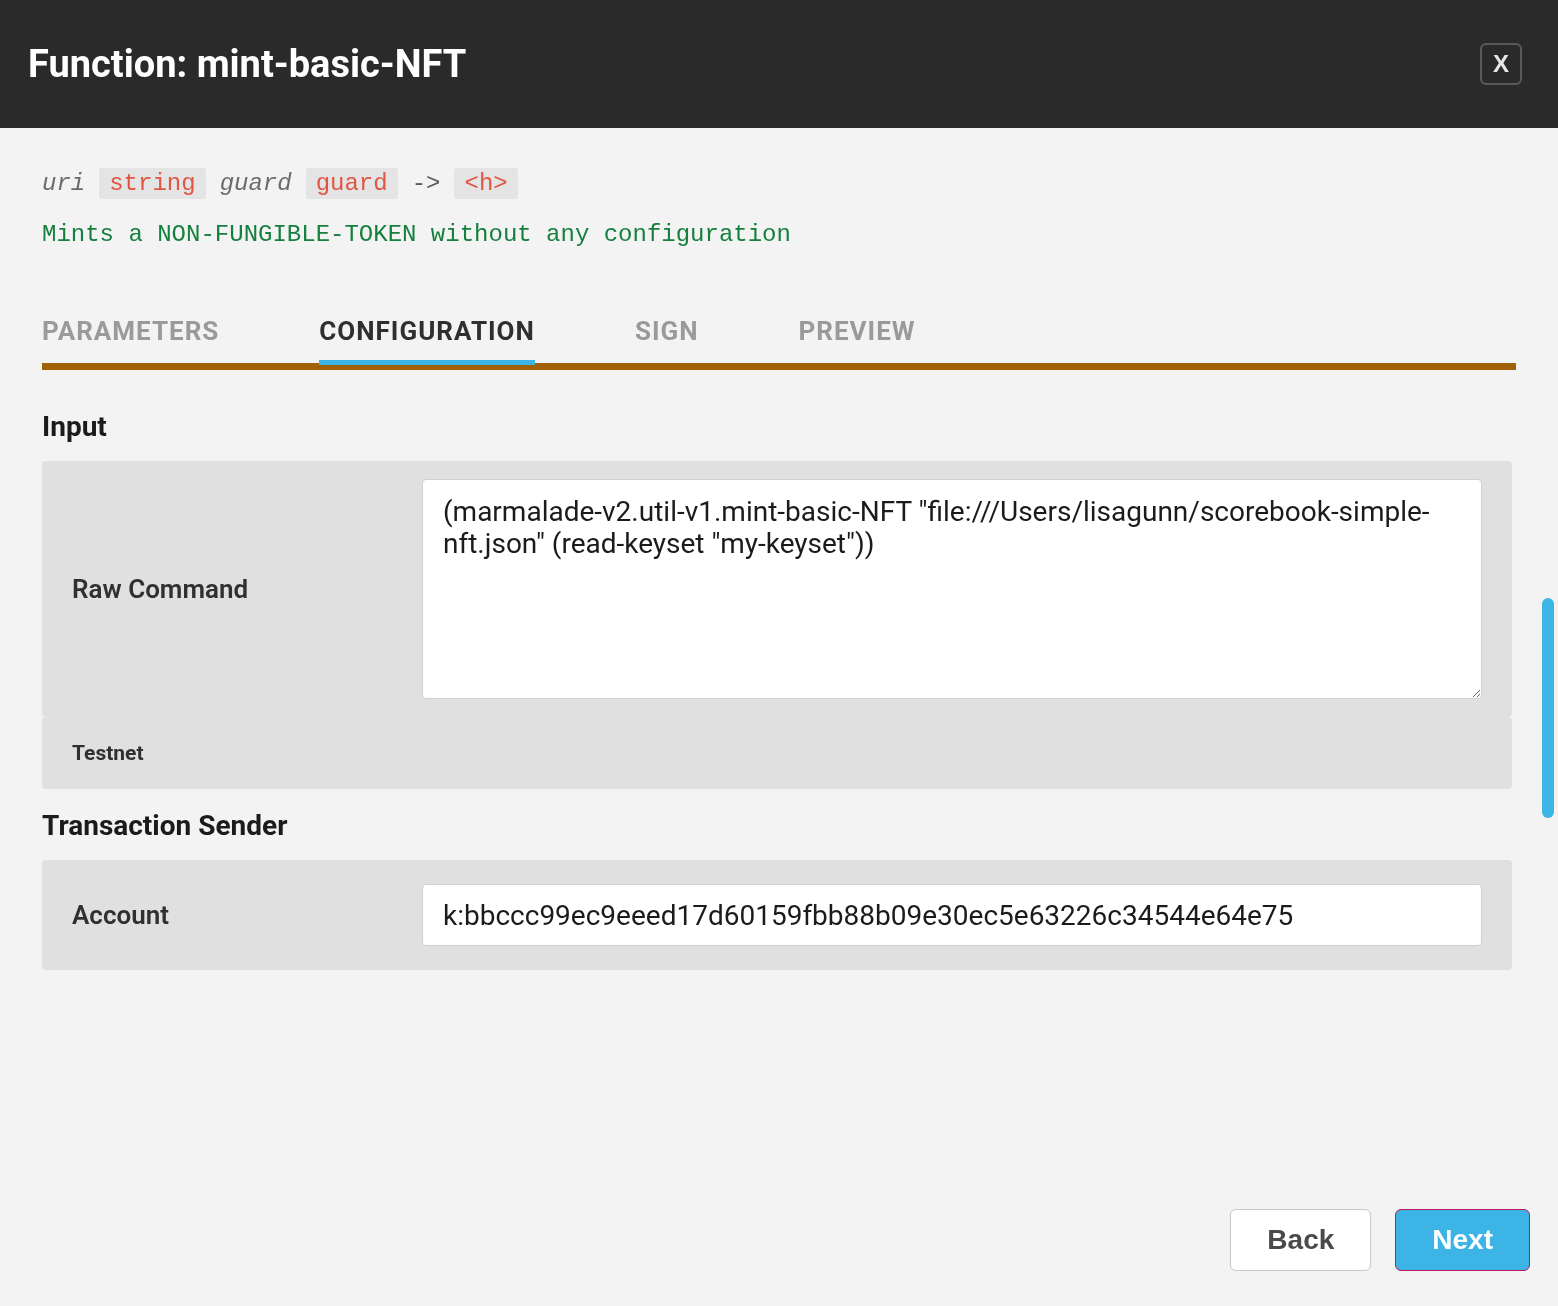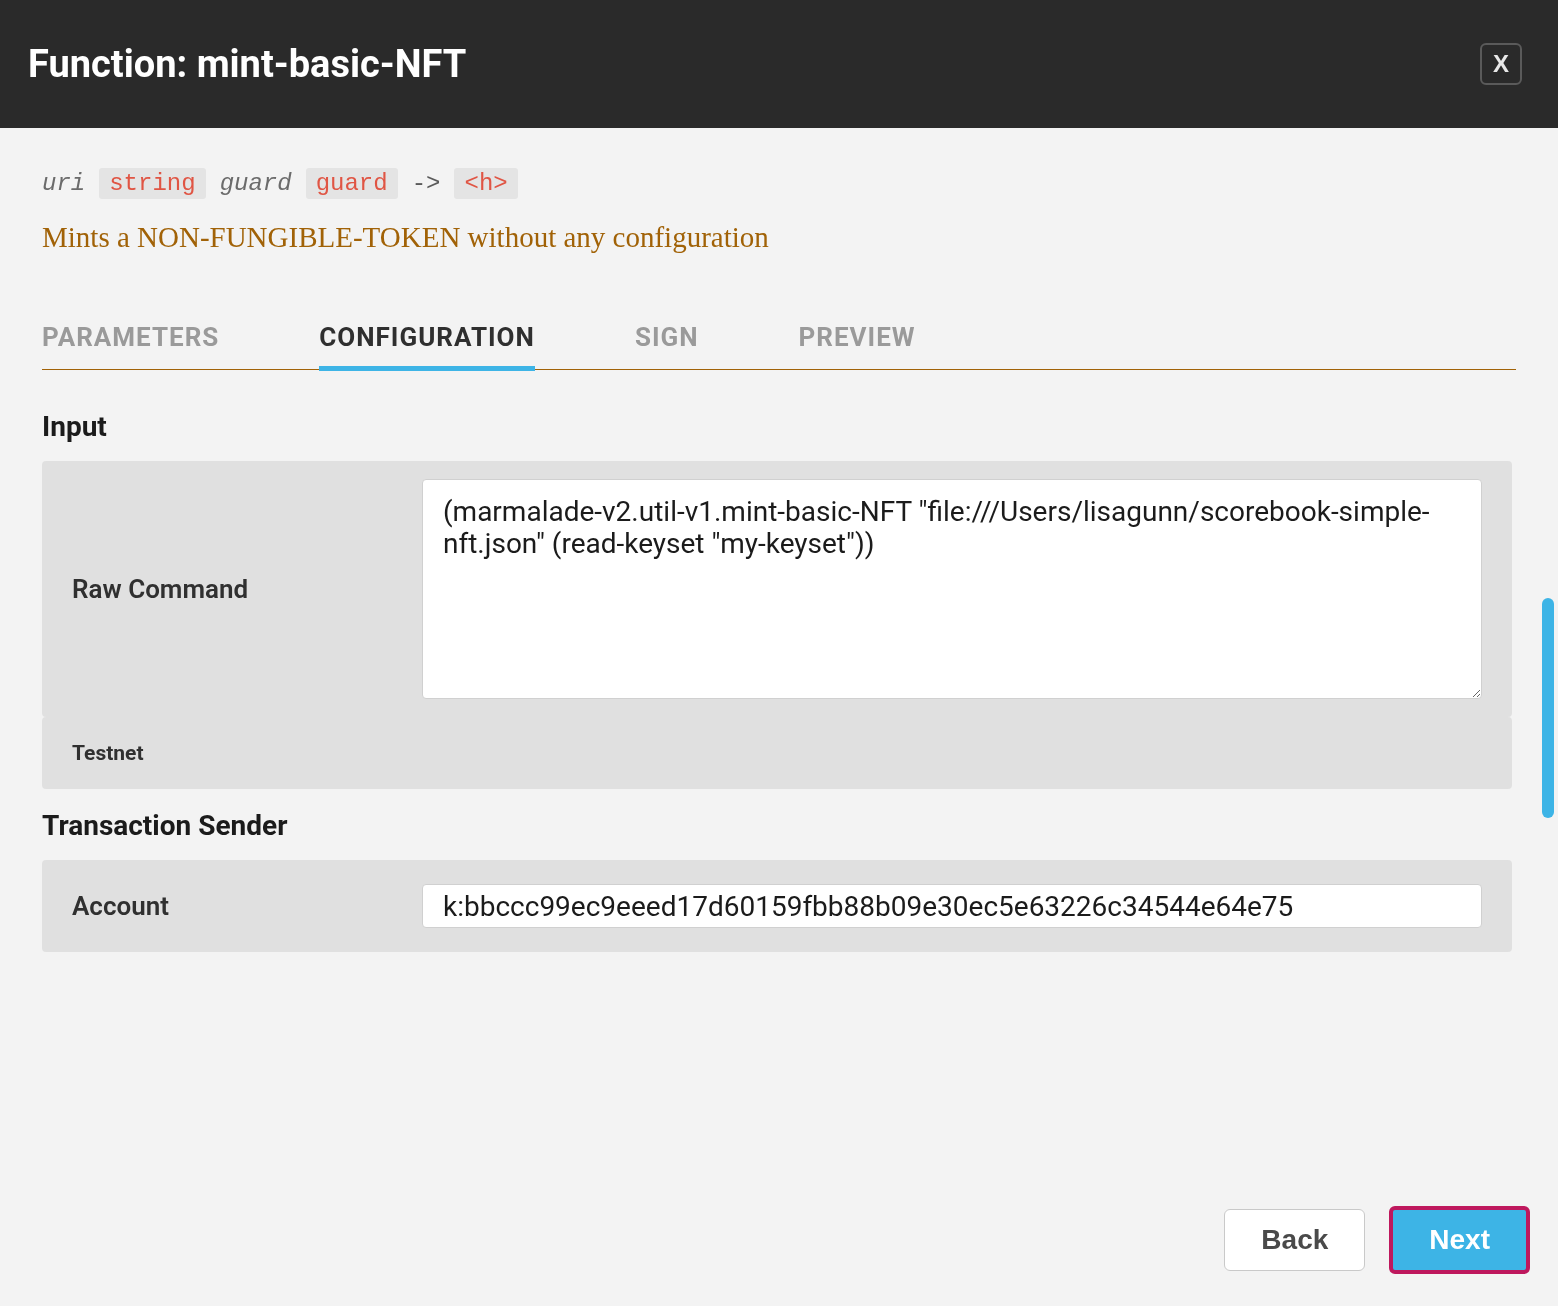--- a/index.html
+++ b/index.html
@@ -73,29 +73,29 @@
   .sig-arrow {
     color: #5a5a5a;
   }
   .sig-return {
     background: #e4e4e4;
     color: #e05544;
     padding: 2px 10px;
     border-radius: 3px;
   }
   .description {
-    font-family: Liberation Serif, serif;
-    font-size: 29px;
-    color: #a16207;
+    font-family: Liberation Mono, monospace;
+    font-size: 24px;
+    color: #15803d;
     margin-bottom: 56px;
   }
   .tabs {
     display: flex;
     gap: 100px;
-    border-bottom: 1px solid #a16207;
+    border-bottom: 7px solid #a16207;
     margin-bottom: 20px;
   }
   .tab {
     font-size: 26px;
     font-weight: 700;
     letter-spacing: 1px;
     color: #9a9a9a;
     padding: 12px 0 14px 0;
     cursor: pointer;
     border-bottom: 5px solid transparent;
@@ -144,21 +144,21 @@
     padding: 16px 20px;
     font-size: 28px;
     line-height: 1.15;
     font-family: inherit;
     resize: both;
     overflow: auto;
     color: #1b1b1b;
   }
   .account-input {
     flex: 1;
-    height: 44px;
+    height: 62px;
     border: 1px solid #d0d0d0;
     border-radius: 4px;
     padding: 0 20px;
     font-size: 28px;
     font-family: inherit;
     color: #1b1b1b;
     overflow: hidden;
     text-overflow: clip;
     white-space: nowrap;
   }
@@ -197,21 +197,21 @@
     cursor: pointer;
   }
   .btn-secondary {
     background: #fff;
     color: #4a4a4a;
     border: 1px solid #c9c9c9;
   }
   .btn-primary {
     background: #3db4e6;
     color: #fff;
-    border: 4px solid #be185d;
+    border: 1px solid #be185d;
   }
 </style>
 </head>
 <body>
 
 <div class="header">
   <div class="header-title">Function: mint-basic-NFT</div>
   <button class="close-btn">
     <span>X</span>
   </button>

